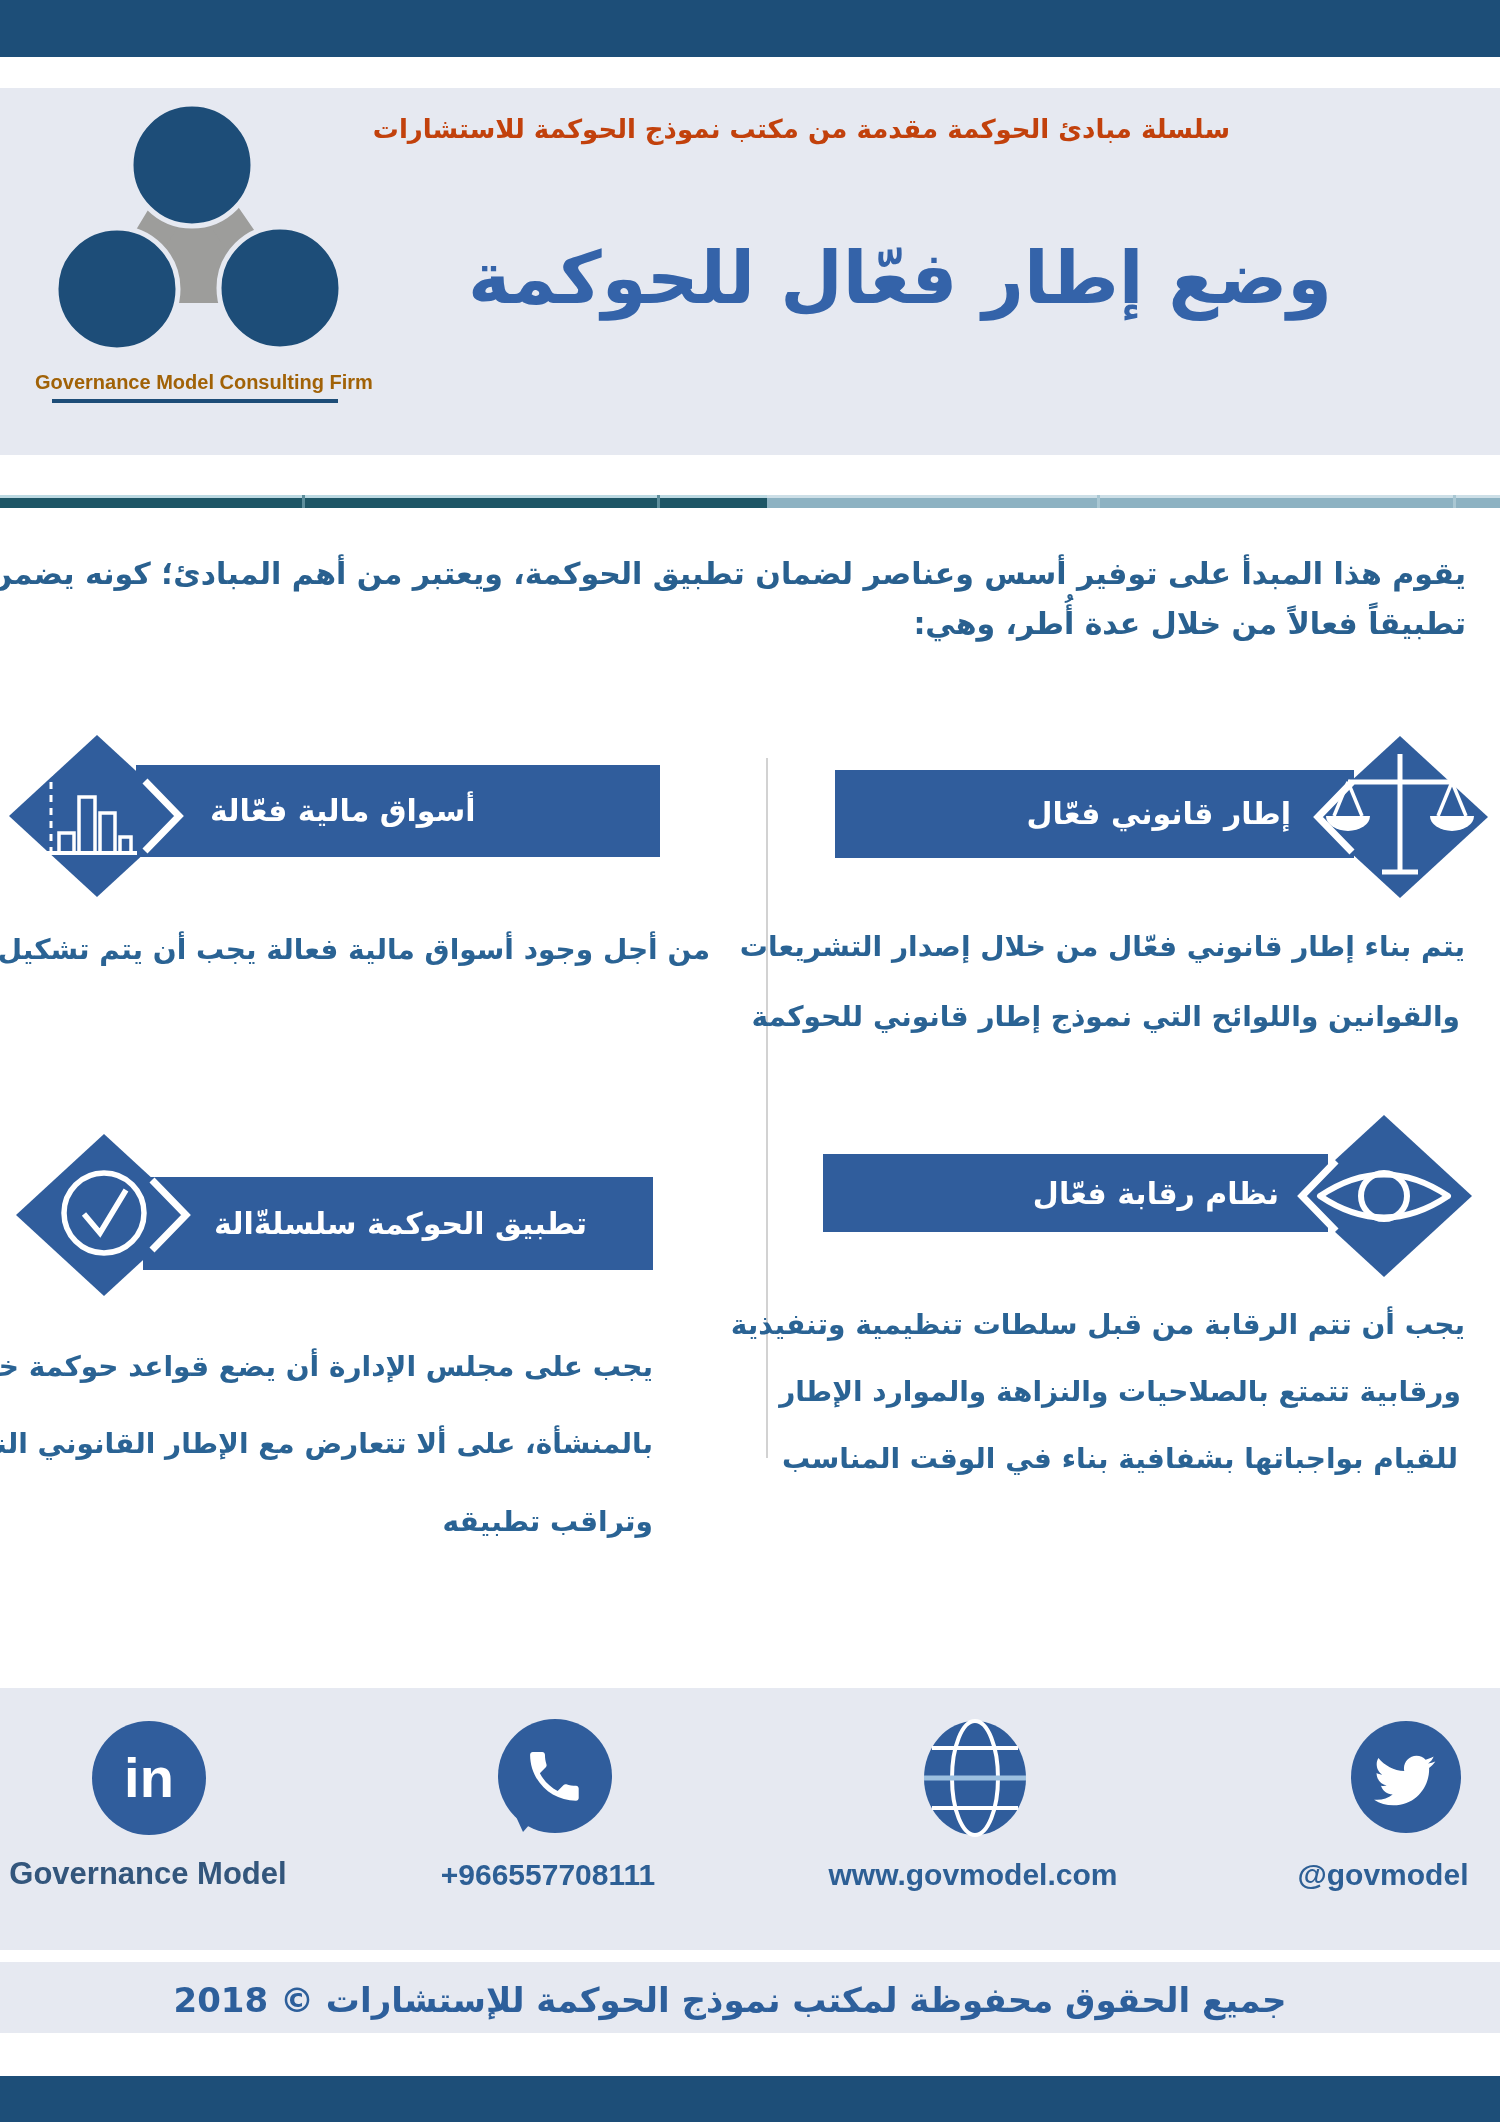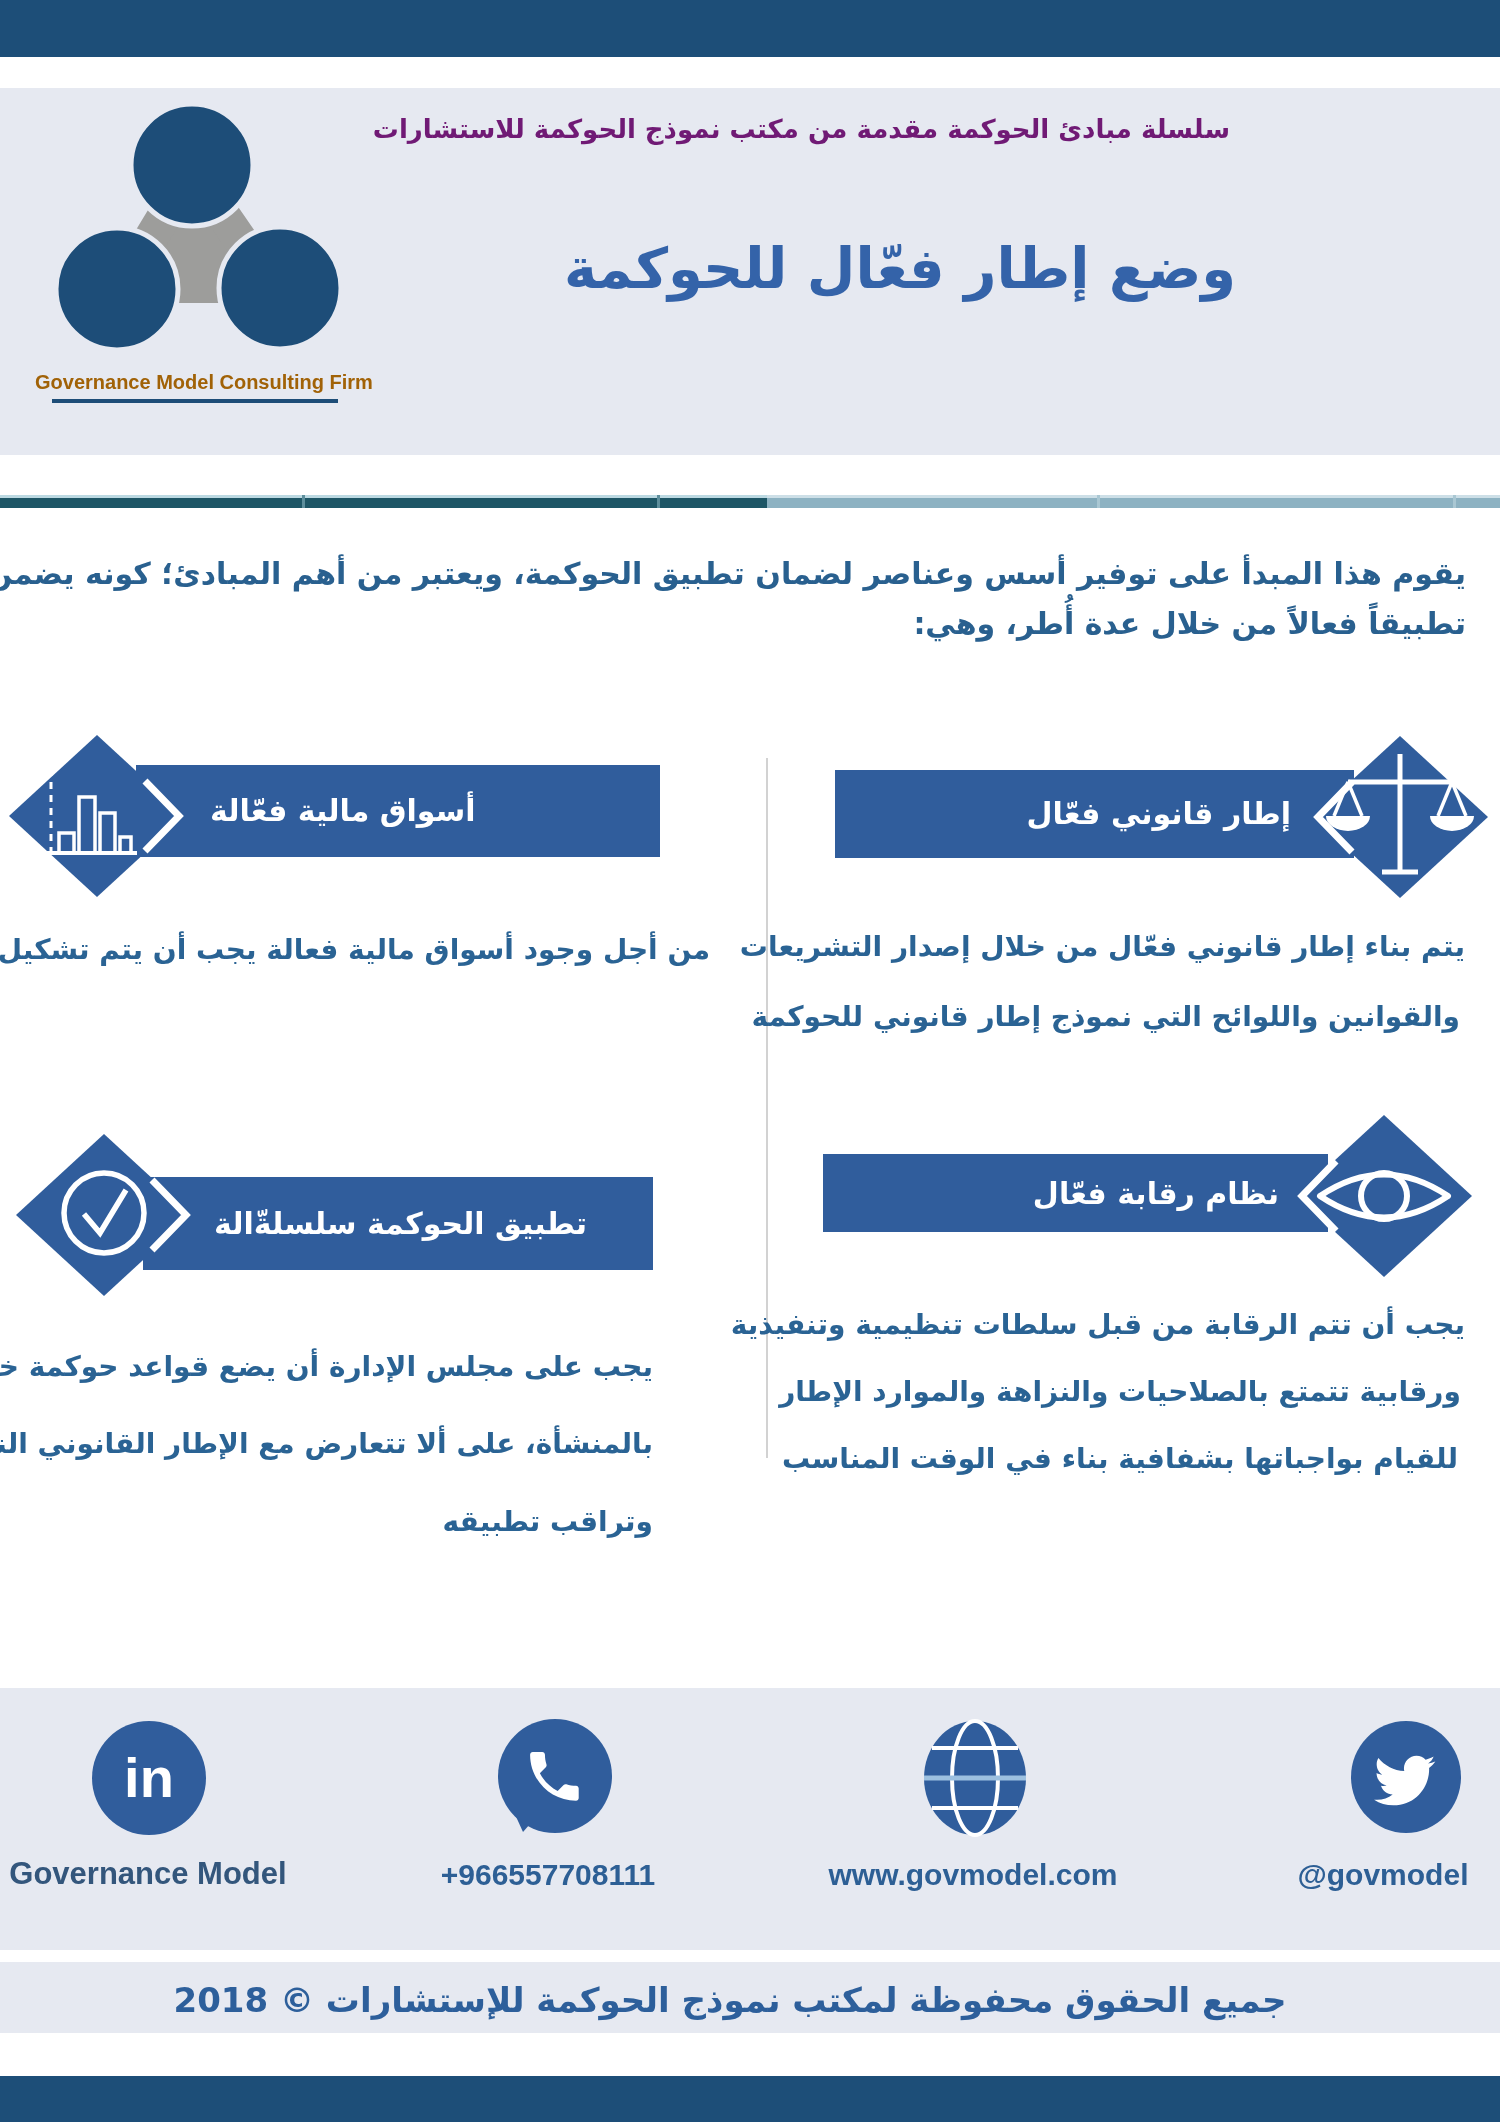--- a/index.html
+++ b/index.html
@@ -8,22 +8,22 @@
   .abs{position:absolute;}
   .bar-navy{background:#1d4e78;}
   .panel{background:#e6e9f1;}
   .banner{background:#305d9c;}
   .banner-title{color:#ffffff;font-weight:bold;font-size:30px;direction:rtl;white-space:nowrap;}
   .body-line{color:#2a6394;font-weight:bold;font-size:28px;direction:rtl;white-space:nowrap;}
   .center{text-align:center;}
   .right{text-align:right;}
   .intro-line{color:#29608f;font-weight:bold;font-size:30px;direction:rtl;text-align:right;white-space:nowrap;}
   .flabel{font-family:"Liberation Sans","DejaVu Sans",sans-serif;font-weight:bold;font-size:30px;color:#2d5f95;text-align:center;}
-  .tagline{color:#701a75;font-weight:bold;font-size:26px;direction:rtl;text-align:center;white-space:nowrap;}
-  .big-title{color:#3463a9;font-weight:bold;font-size:56px;direction:rtl;text-align:center;white-space:nowrap;}
+  .tagline{color:#c2410c;font-weight:bold;font-size:26px;direction:rtl;text-align:center;white-space:nowrap;}
+  .big-title{color:#3463a9;font-weight:bold;font-size:72px;direction:rtl;text-align:center;white-space:nowrap;}
   .logo-caption{font-family:Liberation Sans, sans-serif;font-weight:bold;font-size:20px;color:#a16207;text-align:center;white-space:nowrap;}
   .copyright{color:#2d5f9b;font-weight:bold;font-size:34px;direction:rtl;text-align:center;}
   .vline{background:#d2d2d2;}
   .in-circle{width:114px;height:114px;border-radius:50%;background:#305d9c;display:flex;align-items:center;justify-content:center;}
   .in-glyph{color:#fff;font-family:"Liberation Sans","DejaVu Sans",sans-serif;font-weight:bold;font-size:56px;line-height:1;}
 </style>
 </head>
 <body>
 
 <div id="page">

